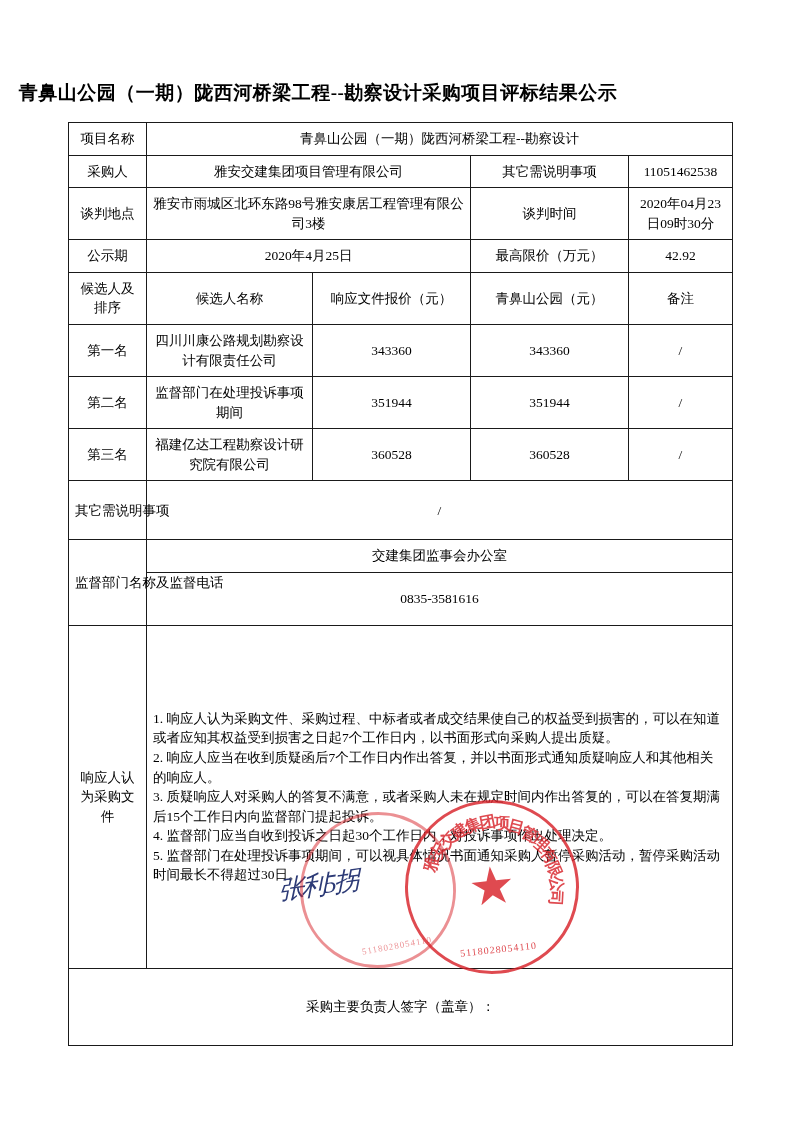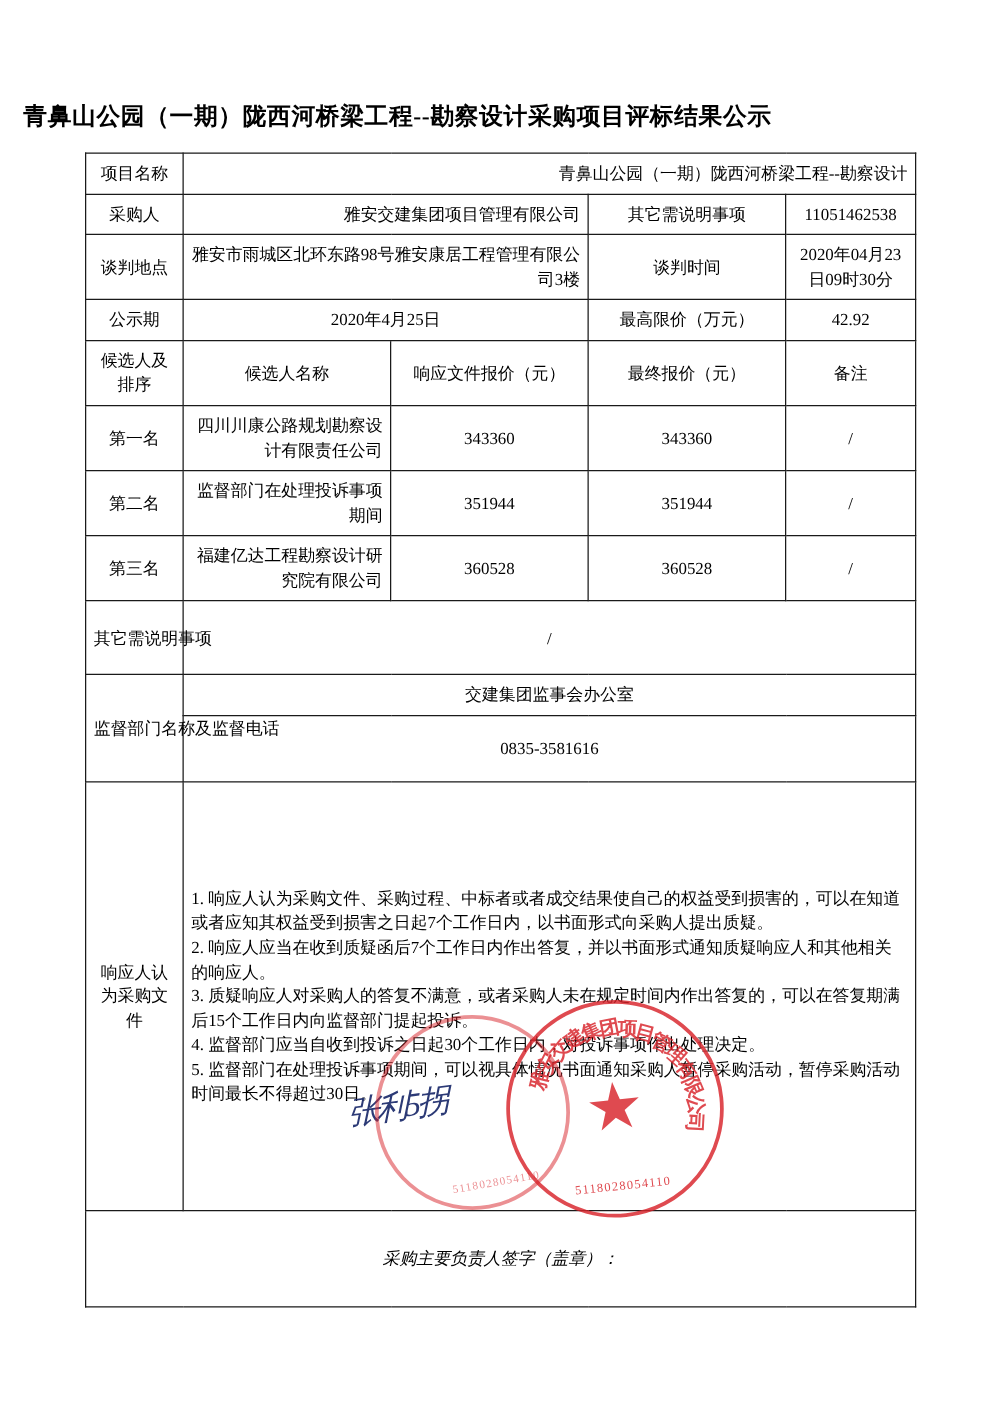--- a/index.html
+++ b/index.html
@@ -47,21 +47,21 @@
     padding: 6px 6px;
     vertical-align: middle;
     line-height: 1.45;
   }
   .lbl {
     text-align: center;
     white-space: nowrap;
     margin-top: 18px;
   }
   .val {
-    text-align: right;
+    text-align: center;
     margin-top: 24px;
   }
   .ctr {
     text-align: center;
   }
   .num {
     text-align: center;
     font-family: "Liberation Serif", "DejaVu Serif", serif;
   }
   .big {
@@ -84,21 +84,20 @@
     text-align: center;
     vertical-align: middle;
   }
   .sig-row td {
     height: 64px;
   }
   .sig-label {
     text-align: center;
     font-size: 14px;
     padding-left: 10px;
-    font-style: italic;
   }
   
   .sig-hand {
     position: absolute;
     left: 278px;
     top: 868px;
     font-family: "Liberation Serif", "DejaVu Serif", serif;
     font-size: 26px;
     color: #1b2a6b;
     transform: rotate(-8deg) skewX(-6deg);
@@ -210,21 +209,21 @@
       <tr>
         <td class="lbl">公示期</td>
         <td class="ctr big" colspan="2">2020年4月25日</td>
         <td class="ctr">最高限价（万元）</td>
         <td class="ctr">42.92</td>
       </tr>
       <tr>
         <td class="hdr">候选人及排序</td>
         <td class="hdr">候选人名称</td>
         <td class="hdr">响应文件报价（元）</td>
-        <td class="hdr">最终报价（元）</td>
+        <td class="hdr">青鼻山公园（元）</td>
         <td class="hdr">备注</td>
       </tr>
       <tr>
         <td class="lbl">第一名</td>
         <td class="val">四川川康公路规划勘察设计有限责任公司</td>
         <td class="num">343360</td>
         <td class="num">343360</td>
         <td class="ctr">/</td>
       </tr>
       <tr>

